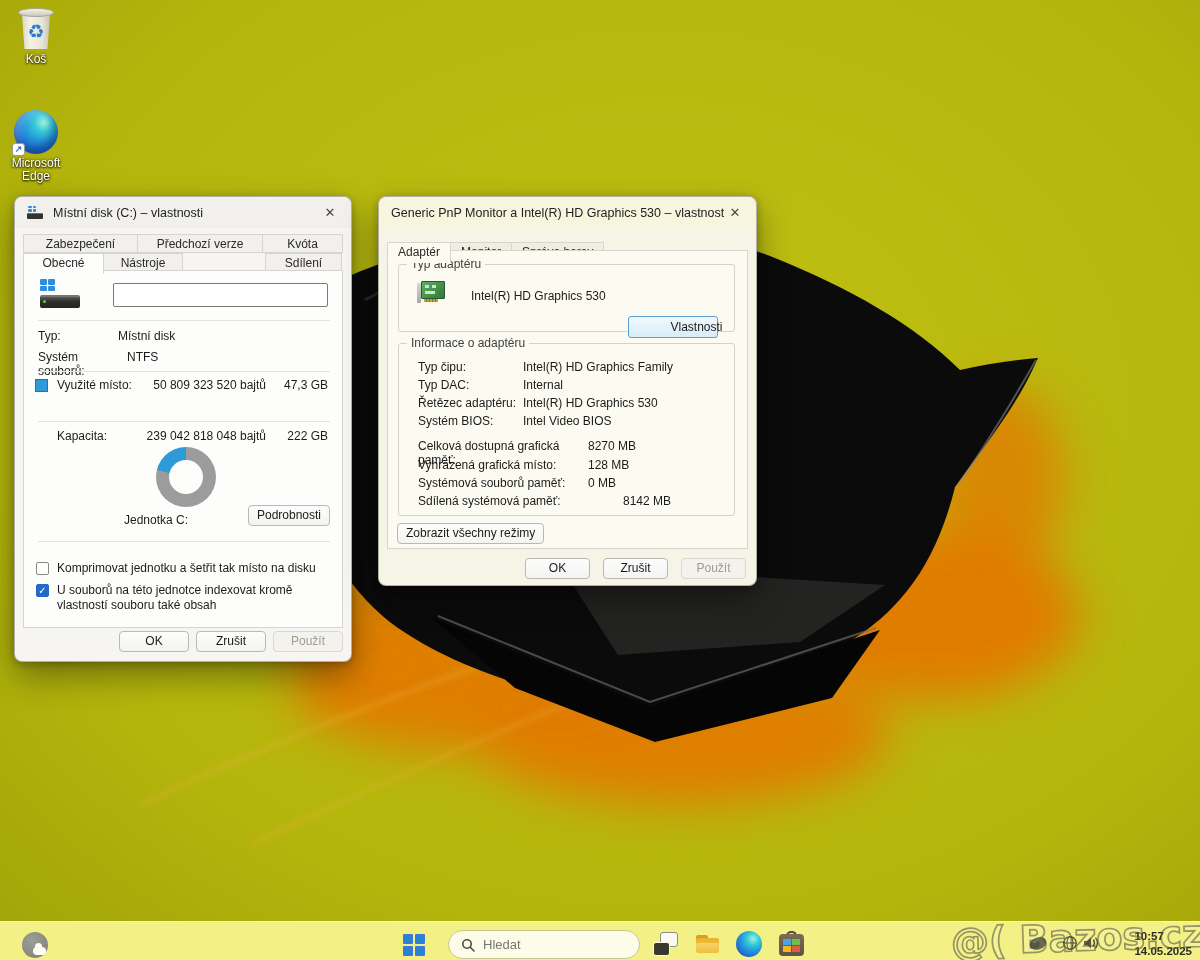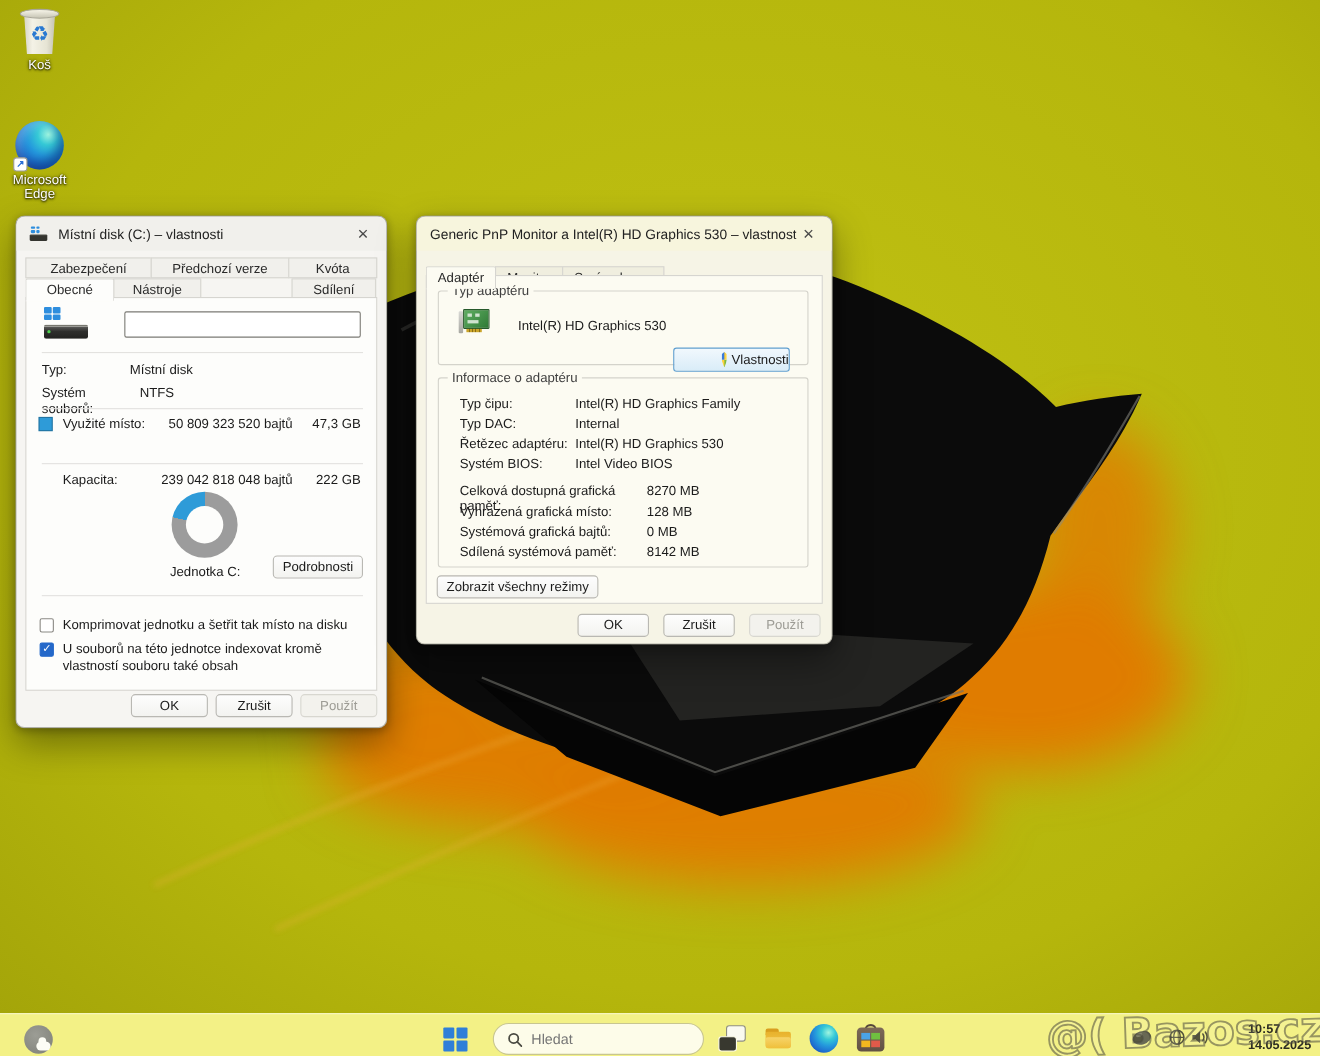--- a/index.html
+++ b/index.html
@@ -104,21 +104,21 @@
   .usage-grid .swatch { width:13px; height:13px; border:1px solid rgba(0,0,0,.25); }
   .usage-grid .bytes, .usage-grid .gb { text-align:right; }
   .donut {
     position:absolute; left:132px; top:176px; width:60px; height:60px; border-radius:50%;
     position:absolute;
   }
   .donut::after {
     content:""; position:absolute; left:13px; top:13px; width:34px; height:34px;
     border-radius:50%; background:#fdfdfb;
   }
-  .drive-caption { position:absolute; top:242px; left:100px; width:125px; text-align:center; }
+  .drive-caption { position:absolute; top:242px; left:100px; width:125px; }
   .details-btn { position:absolute; right:12px; top:234px; min-width:74px; height:21px; }
   .checkrow { position:absolute; left:12px; right:10px; display:flex; gap:8px; align-items:flex-start; }
   .checkbox {
     flex:0 0 13px; width:13px; height:13px; margin-top:1px; border:1px solid #8a8984; border-radius:2px; background:#fff;
     color:#fff; font-size:10px; line-height:11px; text-align:center;
   }
   .checkbox.checked { background:#2468c9; border-color:#2468c9; }
   .checkbox.checked::after { content:"✓"; }
   
   #adapter-dialog { left:378px; top:196px; width:379px; height:390px; background:#f6f4e6; }
@@ -133,21 +133,21 @@
   .groupbox .legend {
     position:absolute; top:-8px; left:8px; background:#fcfbf2; padding:0 4px; font-size:12px; color:#404040;
   }
   .gpu-icon { position:absolute; left:18px; top:16px; width:30px; height:24px; }
   .gpu-bracket { position:absolute; left:0; top:2px; width:4px; height:20px; background:linear-gradient(#d8d8d4,#a8a8a2); border-radius:1px; }
   .gpu-board { position:absolute; left:4px; top:0; width:24px; height:18px; background:linear-gradient(135deg,#5fae62,#2f7a36); border:1px solid #26592b; border-radius:1px; }
   .gpu-board i { position:absolute; background:#cfe3cf; width:4px; height:3px; display:block; }
   .gpu-pins { position:absolute; left:7px; top:18px; width:14px; height:3px; background:repeating-linear-gradient(90deg,#caa42a 0 2px,#8a6d14 2px 3px); }
   .adapter-name { position:absolute; left:72px; top:24px; }
   .props-btn {
-    position:absolute; right:16px; top:51px; width:106px; height:22px;
+    position:absolute; right:16px; top:51px; width:90px; height:22px;
     background:linear-gradient(#f1f8fd,#d9ecf8); border:1px solid #5f9fd0; border-radius:3px;
     display:flex; align-items:center; justify-content:center; gap:4px; font-size:12px;padding-left:43px;
   }
   .shield-icon {
     width:13px; height:14px;
     clip-path:polygon(50% 0,100% 14%,100% 52%,50% 100%,0 52%,0 14%);
     background:
       linear-gradient(#3a7bdb,#3a7bdb) 0 0/50% 50% no-repeat,
       linear-gradient(#ffd23e,#ffd23e) 100% 0/50% 50% no-repeat,
       linear-gradient(#ffd23e,#ffd23e) 0 100%/50% 50% no-repeat,
@@ -417,24 +417,24 @@
 
       <div class="info-row mem-row" style="top:95px;">
         <span class="ilabel">Celková dostupná grafická paměť:</span>
         <span>8270 MB</span>
       </div>
       <div class="info-row mem-row" style="top:114px;">
         <span class="ilabel">Vyhrazená grafická místo:</span>
         <span>128 MB</span>
       </div>
       <div class="info-row mem-row" style="top:132px;">
-        <span class="ilabel">Systémová grafická bajtů:</span>
+        <span class="ilabel">Systémová souborů paměť:</span>
         <span>0 MB</span>
       </div>
-      <div class="info-row mem-row" style="top:150px;">
+      <div class="info-row mem-row" style="top:150px;gap:35px;">
         <span class="ilabel">Sdílená systémová paměť:</span>
         <span>8142 MB</span>
       </div>
     </div>
 
     <button class="btn modes-btn">Zobrazit všechny režimy</button>
   </div>
 
   <div class="footer-buttons" style="padding:0 10px 6px 0; gap:13px;">
     <button class="btn" style="min-width:65px;">OK</button>

